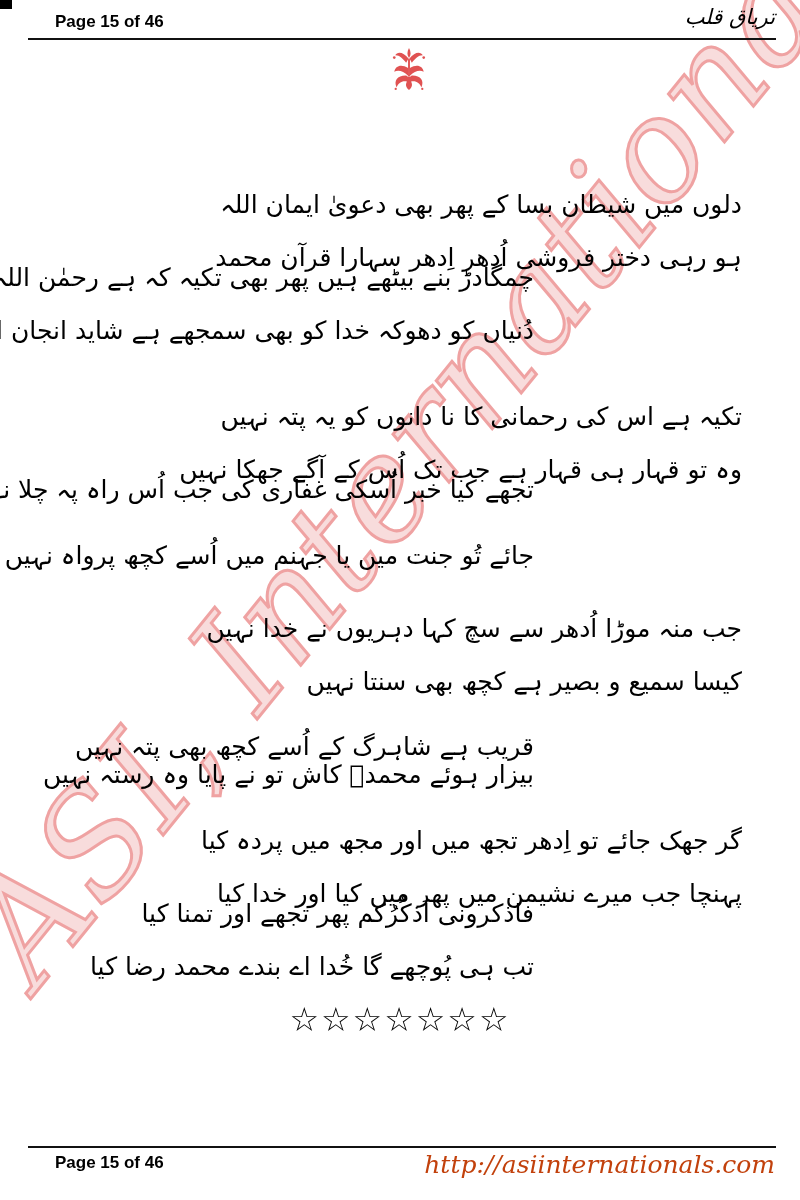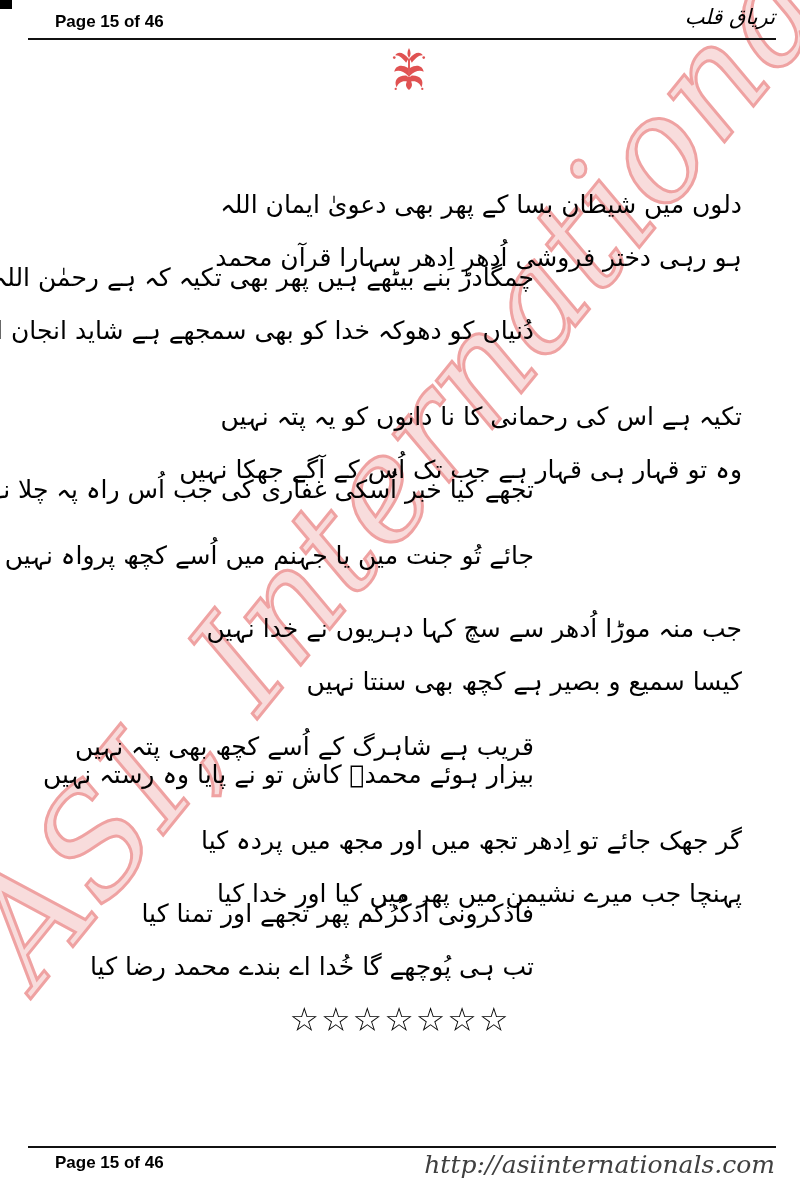--- a/index.html
+++ b/index.html
@@ -89,15 +89,15 @@
       <div class="line pr" lang="ur" dir="rtl" style="top: 636px;">گر جھک جائے تو اِدھر تجھ میں اور مجھ میں پردہ کیا</div>
       <div class="line pr" lang="ur" dir="rtl" style="top: 689px;">پہنچا جب میرے نشیمن میں پھر میں کیا اور خدا کیا</div>
       <div class="line pl" lang="ur" dir="rtl" style="top: 742px;">فاذکرونی اَذکُرُکم پھر تجھے اور تمنا کیا</div>
       <div class="line pl" lang="ur" dir="rtl" style="top: 795px;">تب ہی پُوچھے گا خُدا اے بندے محمد رضا کیا</div>
     </main>
 
   <div class="stars">☆☆☆☆☆☆☆</div>
 
   <div class="rule bottom"></div>
   <span class="ftr-page">Page 15 of 46</span>
-  <a class="ftr-url" style="color: #404040;">http://asiinternationals.com</a>
+  <a class="ftr-url" style="color: #c2410c;">http://asiinternationals.com</a>
 
 </div>
 
 </body></html>

